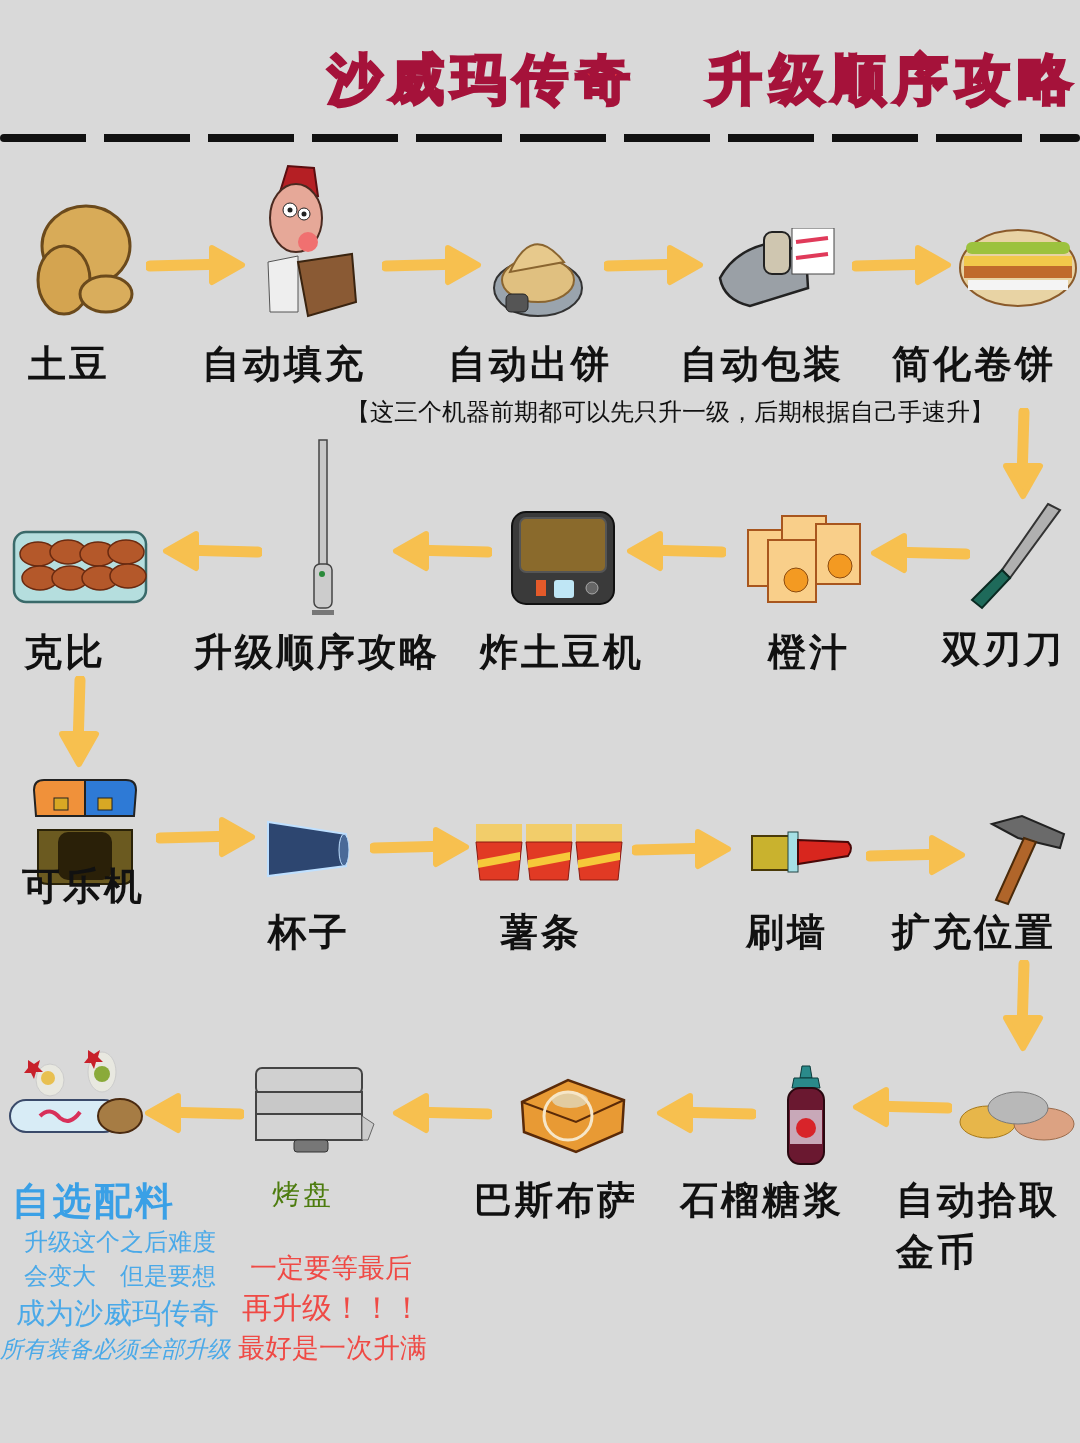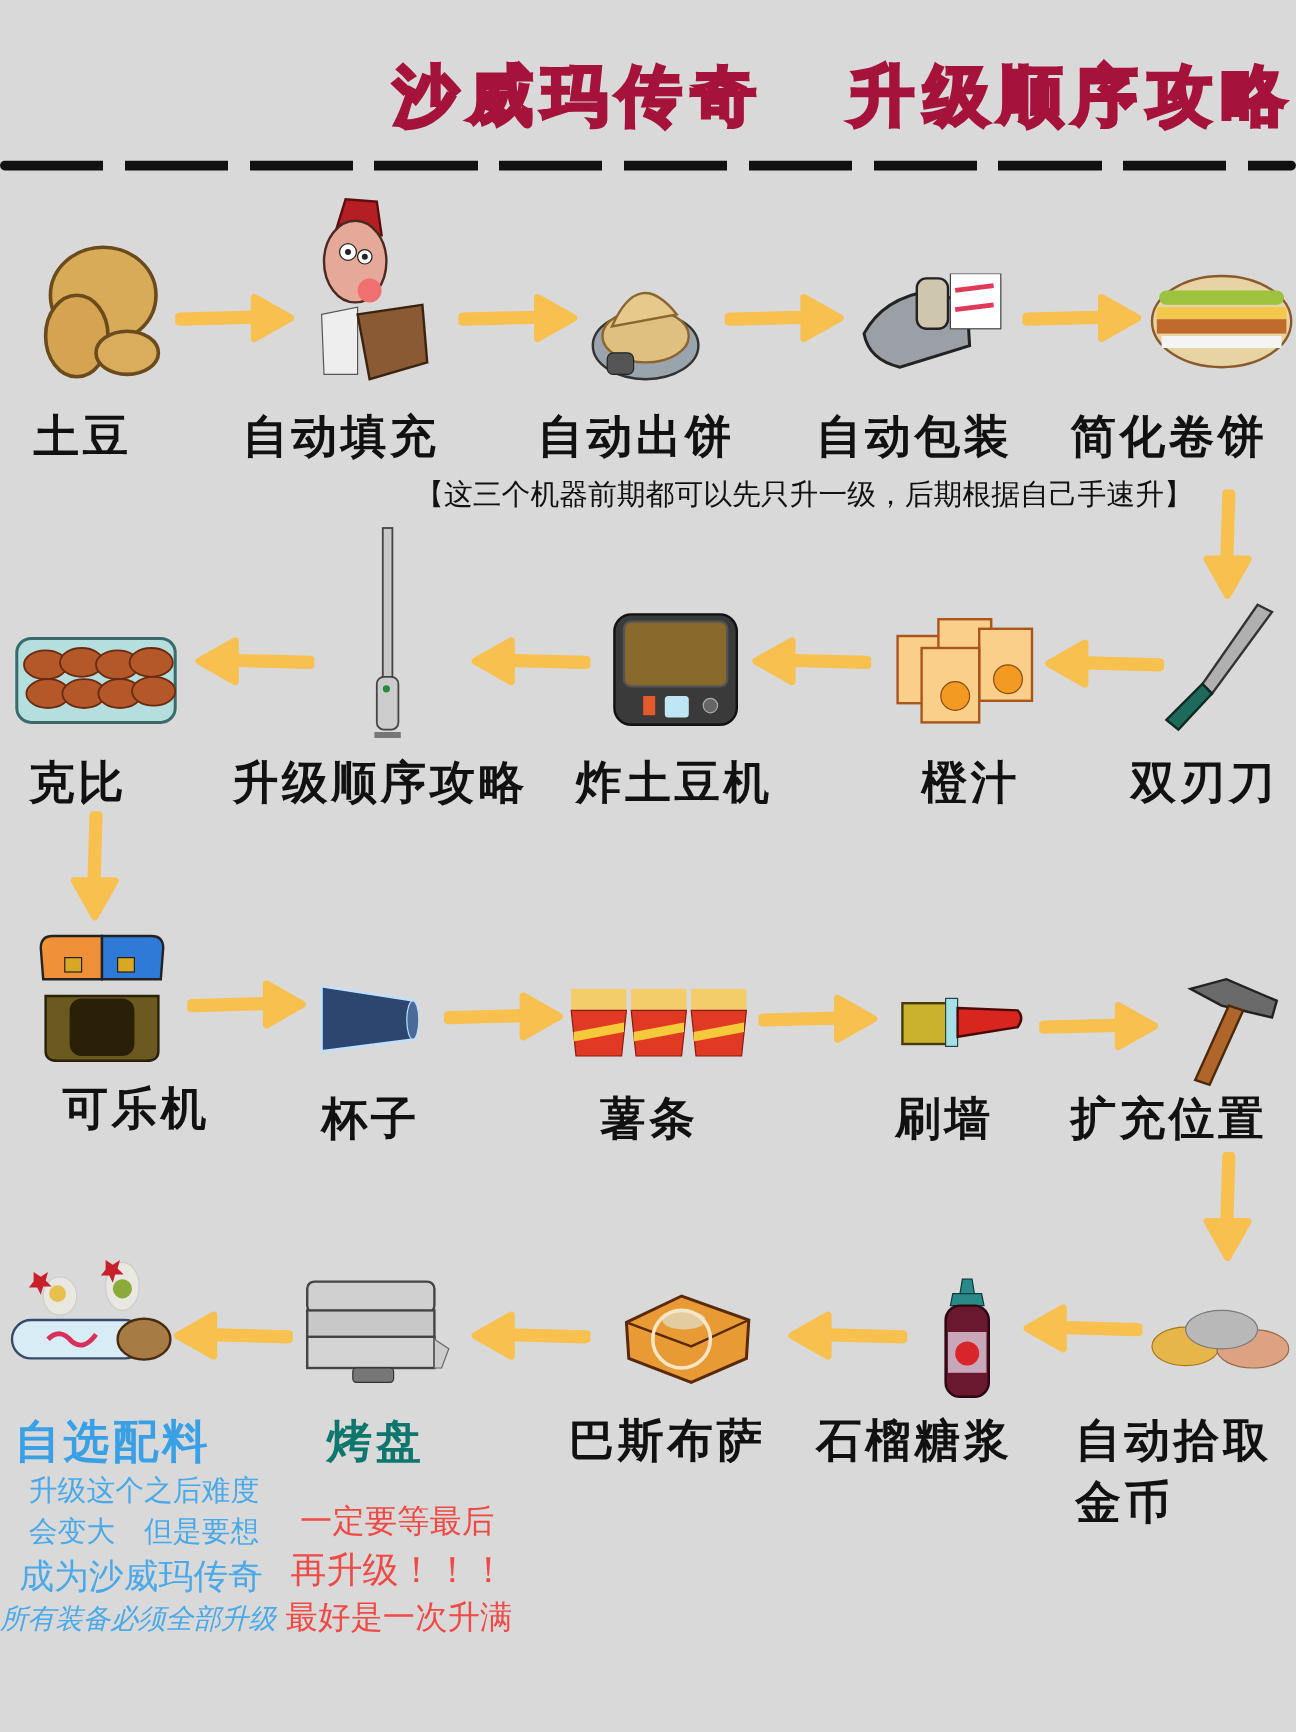--- a/index.html
+++ b/index.html
@@ -23,21 +23,21 @@
   .label {
     position: absolute; font-weight: bold; color: #111; font-size: 38px;
     letter-spacing: 3px; white-space: nowrap; line-height: 44px;
   }
   .note {
     position: absolute; top: 396px; left: 346px; font-size: 24px; color: #111;
     white-space: nowrap;
   }
   .arrow { position: absolute; }
   .blue-title { position:absolute; left: 12px; top: 1176px; font-size: 38px; font-weight: bold; color:#3aa0e6; letter-spacing: 3px; }
-  .red-title  { position:absolute; left: 272px; top: 1176px; font-size: 38px; font-weight: bold; color:#0f766e; letter-spacing: 3px; }
+  .red-title  { position:absolute; left: 272px; top: 1176px; font-size: 28px; font-weight: normal; color:#4d7c0f; letter-spacing: 3px; }
   .blue-text { position:absolute; color:#4aa9e8; white-space: nowrap; }
   .red-text { position:absolute; color:#ef4a45; white-space: nowrap; margin-top: 32px; }
 </style>
 </head>
 <body>
 
 <div class="title">
   <span>沙威玛传奇</span><span class="sep"></span><span>升级顺序攻略</span>
 </div>
 <div class="dash-line"></div>
@@ -196,21 +196,21 @@
   <svg width="96" height="112" viewBox="0 0 96 112">
     <path d="M80 4 L92 10 L42 78 L34 70 Z" fill="#b0b0b0" stroke="#333" stroke-width="2"></path>
     <path d="M34 70 L42 78 L14 108 L4 100 Z" fill="#1e6a5a" stroke="#0a2a22" stroke-width="2"></path>
   </svg>
 </div>
 
 <div class="label" style="left:24px;top:630px;">克比</div>
 <div class="label" style="left:194px;top:630px;">升级顺序攻略</div>
 <div class="label" style="left:480px;top:630px;">炸土豆机</div>
 <div class="label" style="left:768px;top:630px;">橙汁</div>
-<div class="label" style="left:942px;top:630px;">双刃刀</div>
+<div class="label" style="left:942px;top:630px;font-family:Liberation Mono, monospace;">双刃刀</div>
 
 <svg class="arrow" style="left:58px;top:676px;" width="44" height="92">
     <use href="#arrD"></use>
   </svg>
 
 <div class="icon" style="left:30px;top:776px;width:110px;height:112px;">
   <svg width="110" height="112" viewBox="0 0 110 112">
     <path d="M8 54 L8 100 Q8 108 18 108 L92 108 Q102 108 102 100 L102 54 Z" fill="#6b5a20" stroke="#2a2208" stroke-width="2"></path>
     <rect x="28" y="56" width="54" height="48" rx="10" fill="#2a2008"></rect>
     <path d="M4 14 Q4 4 14 4 L55 4 L55 40 L6 40 Z" fill="#f0913a" stroke="#222" stroke-width="2"></path>
@@ -263,21 +263,21 @@
     <use href="#arrR"></use>
   </svg>
 
 <div class="icon" style="left:988px;top:814px;width:80px;height:92px;">
   <svg width="80" height="92" viewBox="0 0 80 92">
     <path d="M4 10 L34 2 L76 20 L72 34 L30 24 Z" fill="#6a6a6a" stroke="#222" stroke-width="2"></path>
     <path d="M36 24 L48 28 L20 90 L8 86 Z" fill="#b0652a" stroke="#4a2a0a" stroke-width="2"></path>
   </svg>
 </div>
 
-<div class="label" style="left:22px;top:902px;margin-left:30px;">可乐机</div>
+<div class="label" style="left:22px;top:864px;">可乐机</div>
 <div class="label" style="left:268px;top:910px;">杯子</div>
 <div class="label" style="left:500px;top:910px;">薯条</div>
 <div class="label" style="left:746px;top:910px;">刷墙</div>
 <div class="label" style="left:892px;top:910px;">扩充位置</div>
 
 <svg class="arrow" style="left:1002px;top:960px;" width="44" height="100">
     <use href="#arrD"></use>
   </svg>
 
 <div class="icon" style="left:6px;top:1046px;width:138px;height:92px;">

